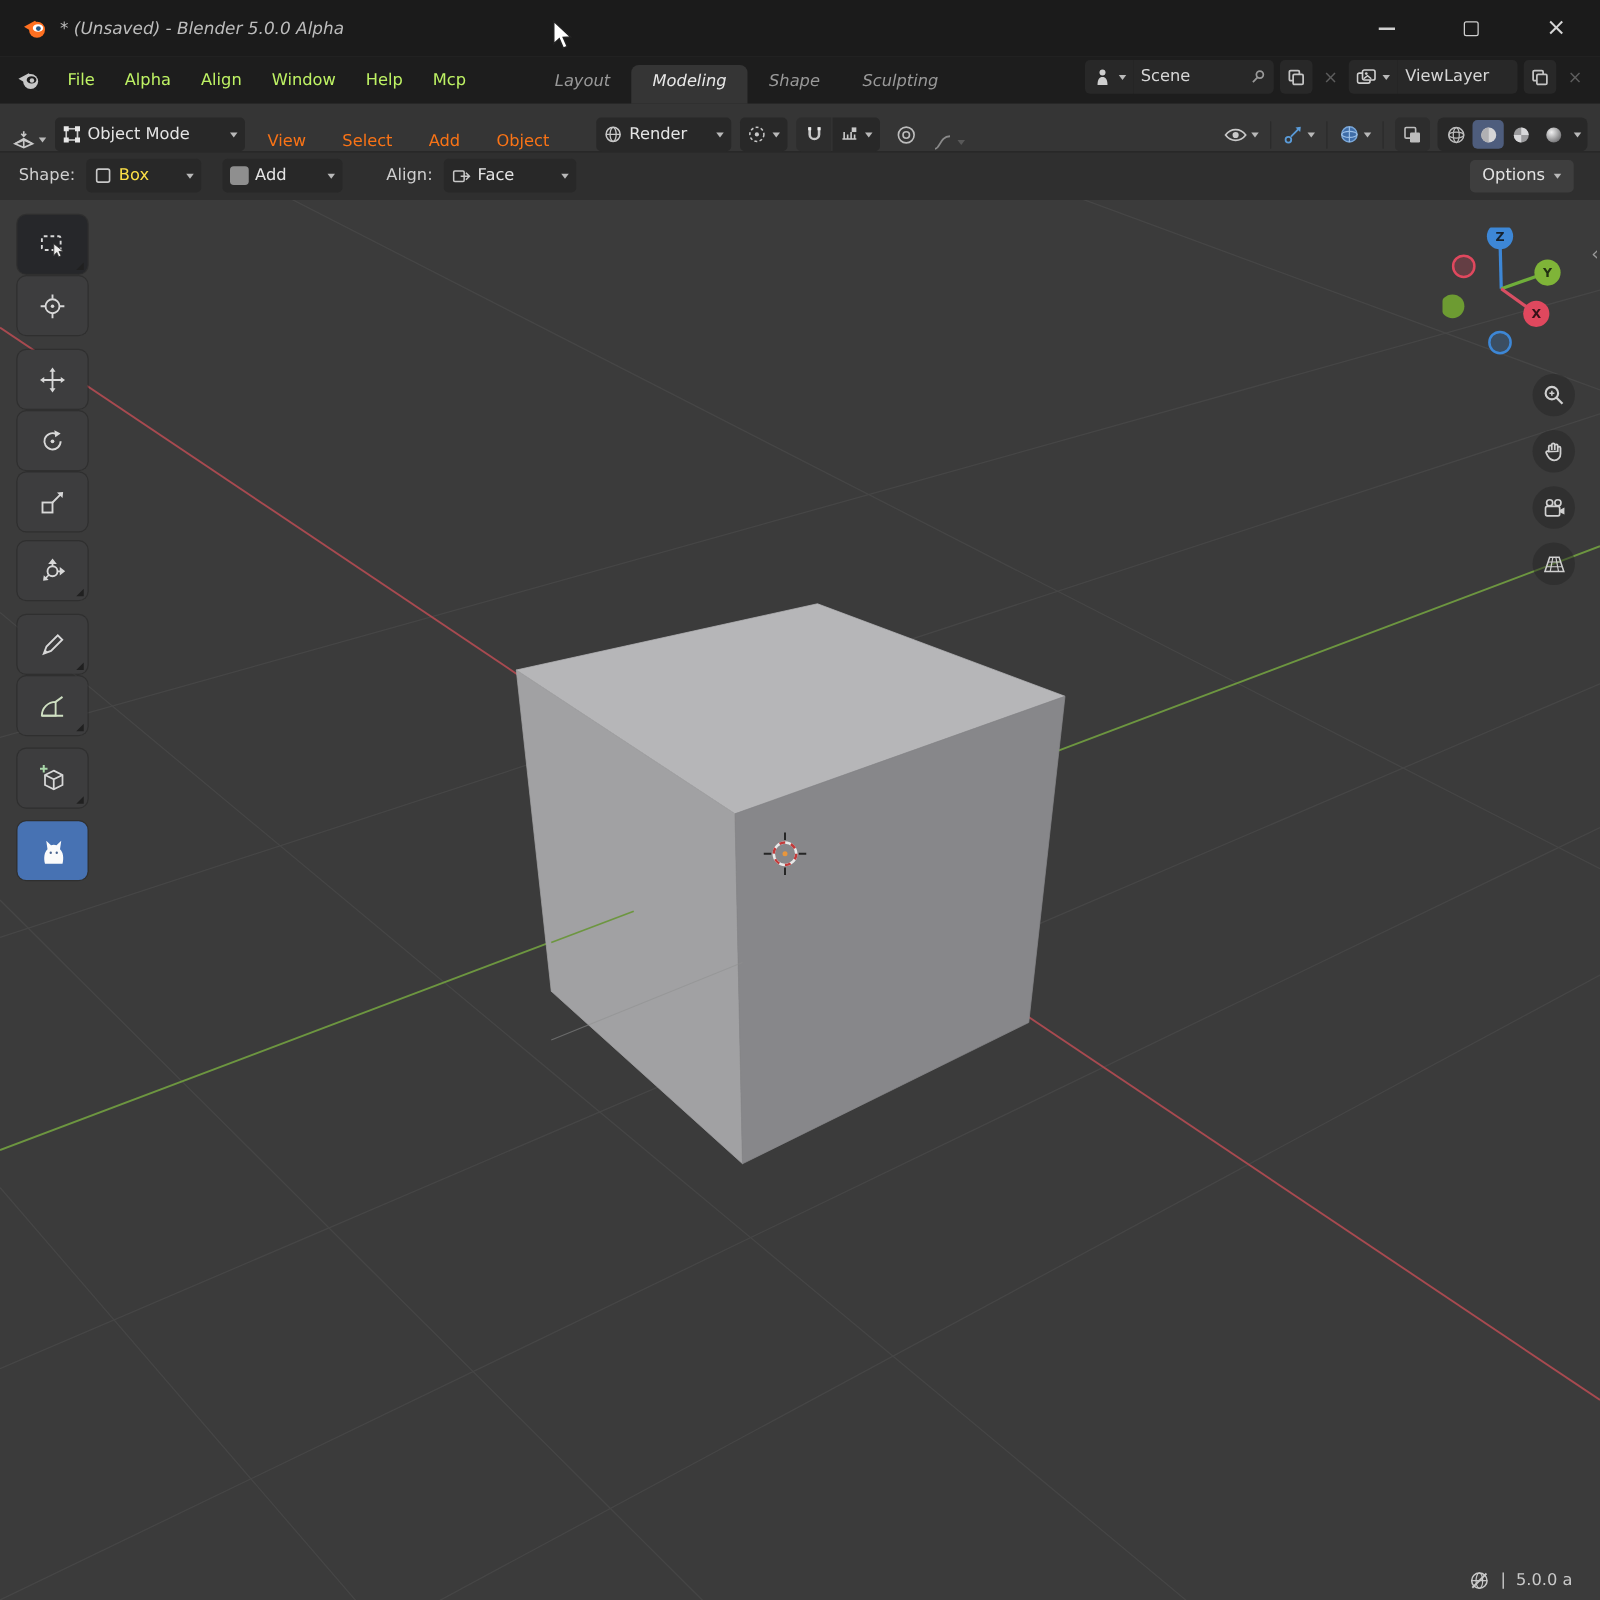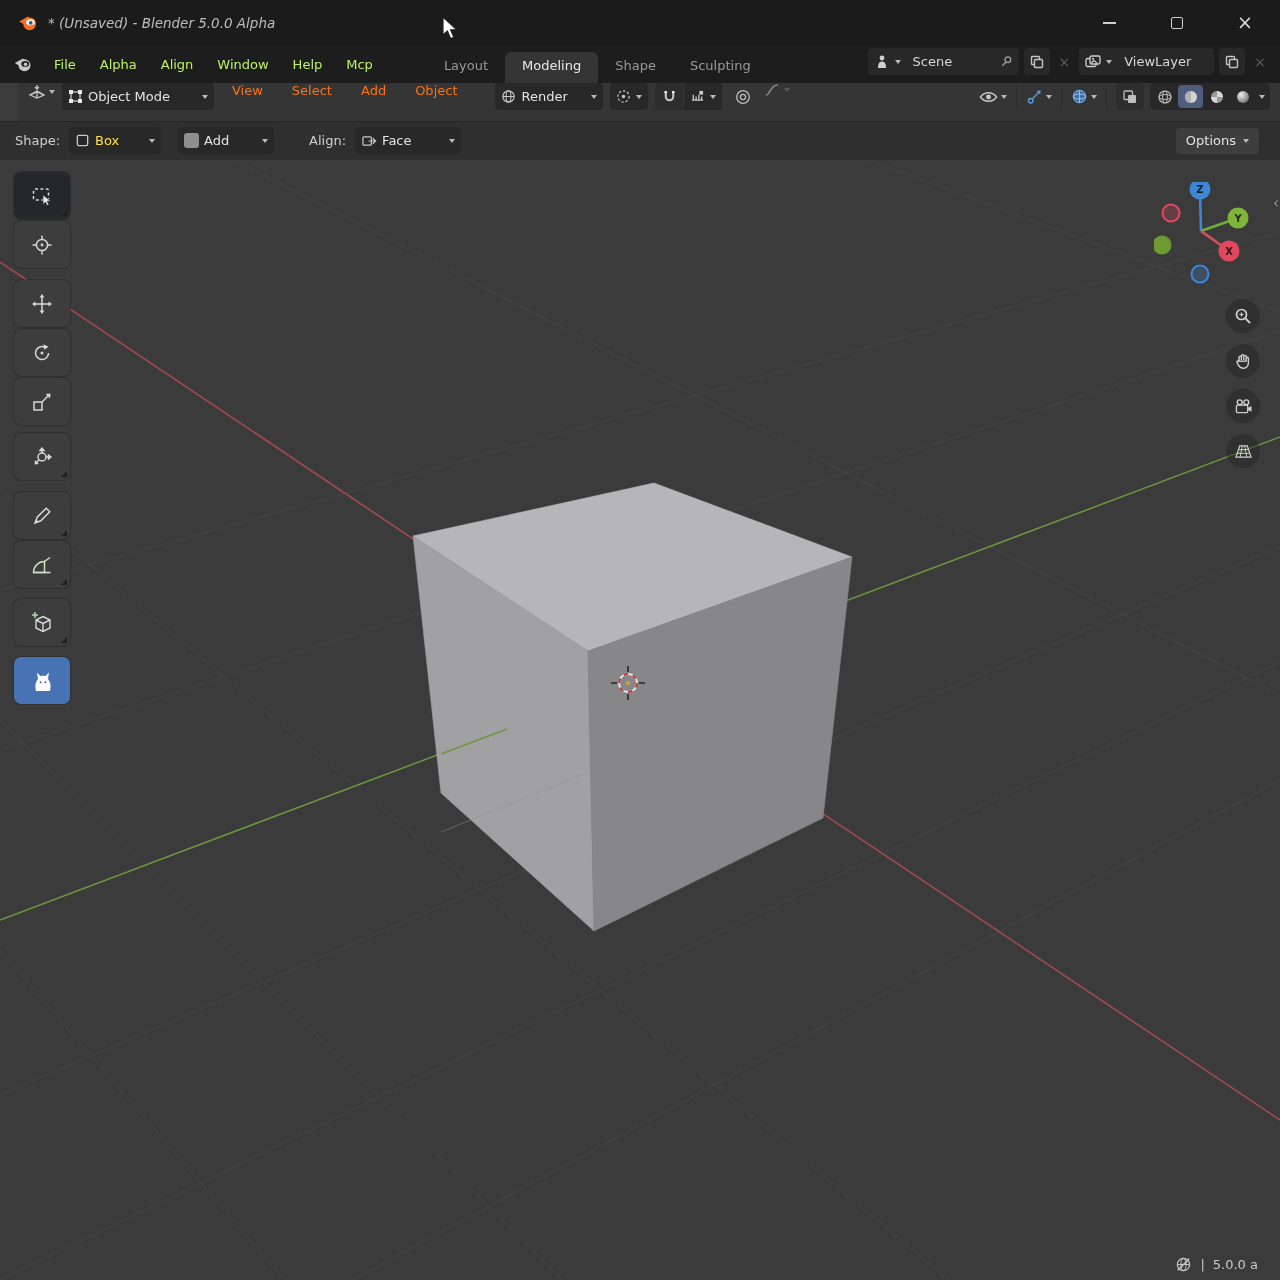--- a/index.html
+++ b/index.html
@@ -20,34 +20,34 @@
   .win-btn { width:46px; height:45px; display:flex; align-items:center; justify-content:center; margin-left:22px; }
   .min-glyph { display:block; width:13px; height:2px; background:#cfcfcf; }
   .max-glyph { display:block; width:12px; height:12px; border:1.5px solid #cfcfcf; border-radius:2px; }
   .close-glyph { font-size:19px; color:#d6d6d6; line-height:1; }
 
   
   .menubar { height:38px; background:#1d1d1d; display:flex; align-items:flex-end; padding:0 10px; }
   .menubar-left { display:flex; align-items:center; height:100%; }
   .logo-sm { margin:0 10px 0 4px; }
   .menu-item { padding:0 12px; color:#bef264; height:100%; display:flex; align-items:center; }
-  .tabs { display:flex; margin-left:42px; align-items:flex-end; height:100%; }
+  .tabs { display:flex; margin-left:42px; align-items:flex-end; height:100%;font-style:italic; }
   .tab { padding:6px 17px 8px; color:#999; border-radius:6px 6px 0 0; height:31px; }
   .tab.active { background:#353535; color:#e9e9e9; }
   .topbar-right { margin-left:auto; display:flex; align-items:center; gap:5px; height:100%; padding-bottom:5px; }
   .pill { background:#282828; border-radius:4px; height:27px; display:flex; align-items:center; padding:0 6px; gap:5px; }
   .pill.joinL { border-radius:4px 0 0 4px; }
   .pill.joinR { border-radius:0 4px 4px 0; margin-left:-5px; }
   .ghost-x { color:#5d5d5d; font-size:14px; padding:0 4px; }
 
   .chv { width:0; height:0; border-left:3.5px solid transparent; border-right:3.5px solid transparent; border-top:4.5px solid #b9b9b9; }
   .chv.dim { border-top-color:#767676; }
 
   
-  .header { height:38px; background:#353535; display:flex; align-items:flex-start; padding:0 10px; gap:7px;margin-left:18px; }
+  .header { height:38px; background:#353535; display:flex; align-items:flex-end; padding:0 10px; gap:7px; }
   .hmenu { padding:0 11px; color:#f97316; }
   .vsep { width:1px; height:22px; background:#2b2b2b; margin:0 3px; }
   .btn-sq { width:28px; height:27px; background:#2d2d2d; border-radius:4px; display:flex; align-items:center; justify-content:center; }
   .shading-group { background:#282828; border-radius:5px; display:flex; align-items:center; padding:2px; gap:1px; }
   .shade-btn { width:25px; height:23px; border-radius:4px; display:flex; align-items:center; justify-content:center; }
   .shade-btn.active { background:#4e5d7d; }
   .header-right { margin-left:auto; display:flex; align-items:center; gap:6px; }
 
   
   .subheader { height:39px; background:#2f2f2f; display:flex; align-items:center; padding:0 15px; gap:9px; box-shadow:0 1px 0 #262626 inset; }

